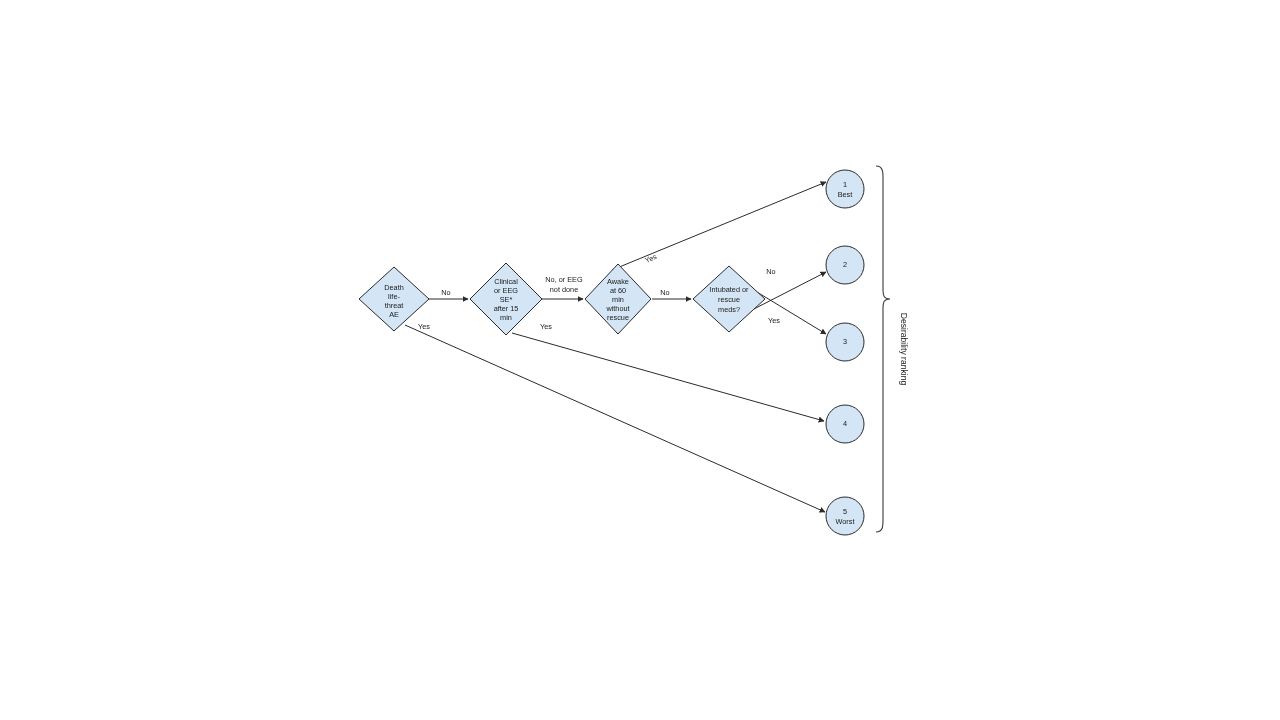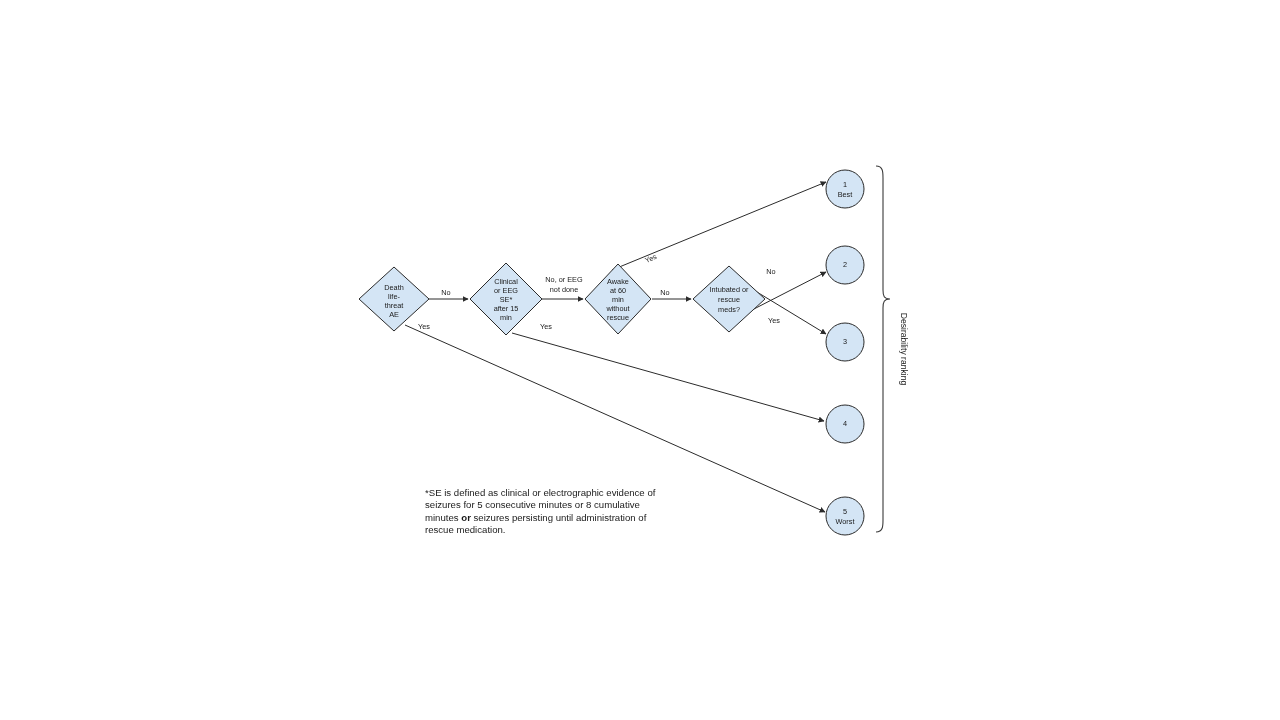--- a/index.html
+++ b/index.html
@@ -190,17 +190,14 @@
                C 883 166, 883 172, 883 178
                L 883 290
                C 883 296, 884 299, 890 299
                C 884 299, 883 302, 883 308
                L 883 520
                C 883 526, 883 532, 876 532"></path>
       <text class="bracket-label" x="903" y="349" transform="rotate(90 903 349)">Desirability ranking</text>
     </g>
   </svg>
 
-  <div class="footnote">
-    <span>*SE is defined as clinical or electrographic evidence of seizures for 5 consecutive minutes or 8 cumulative minutes </span><b>or</b><span> seizures persisting until administration of rescue medication.</span>
-  </div>
 
 </div>
 
 </body></html>

